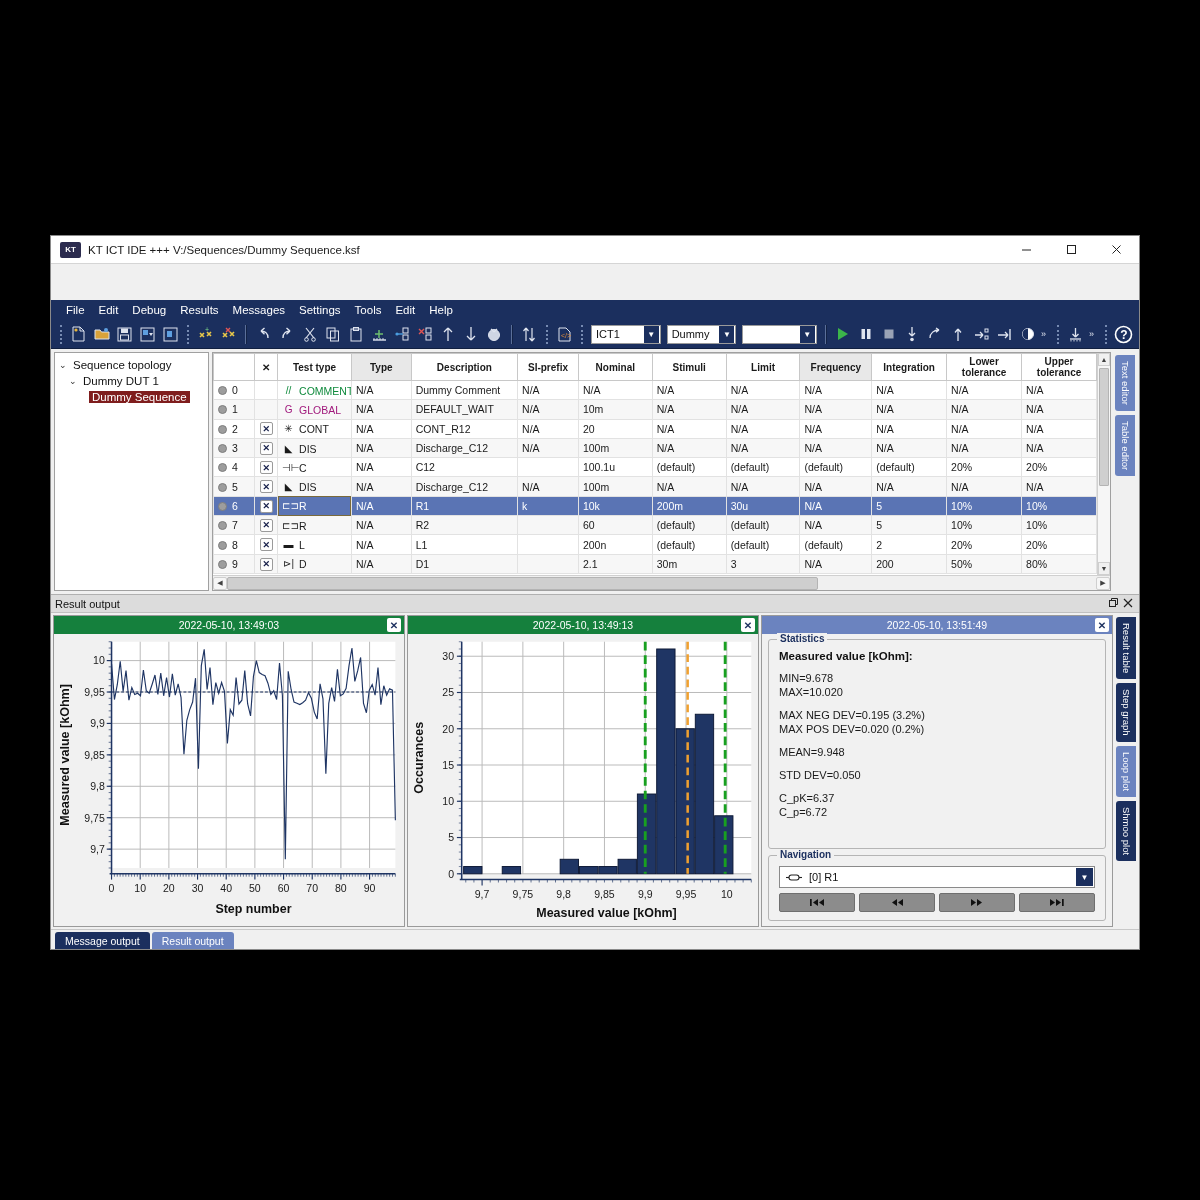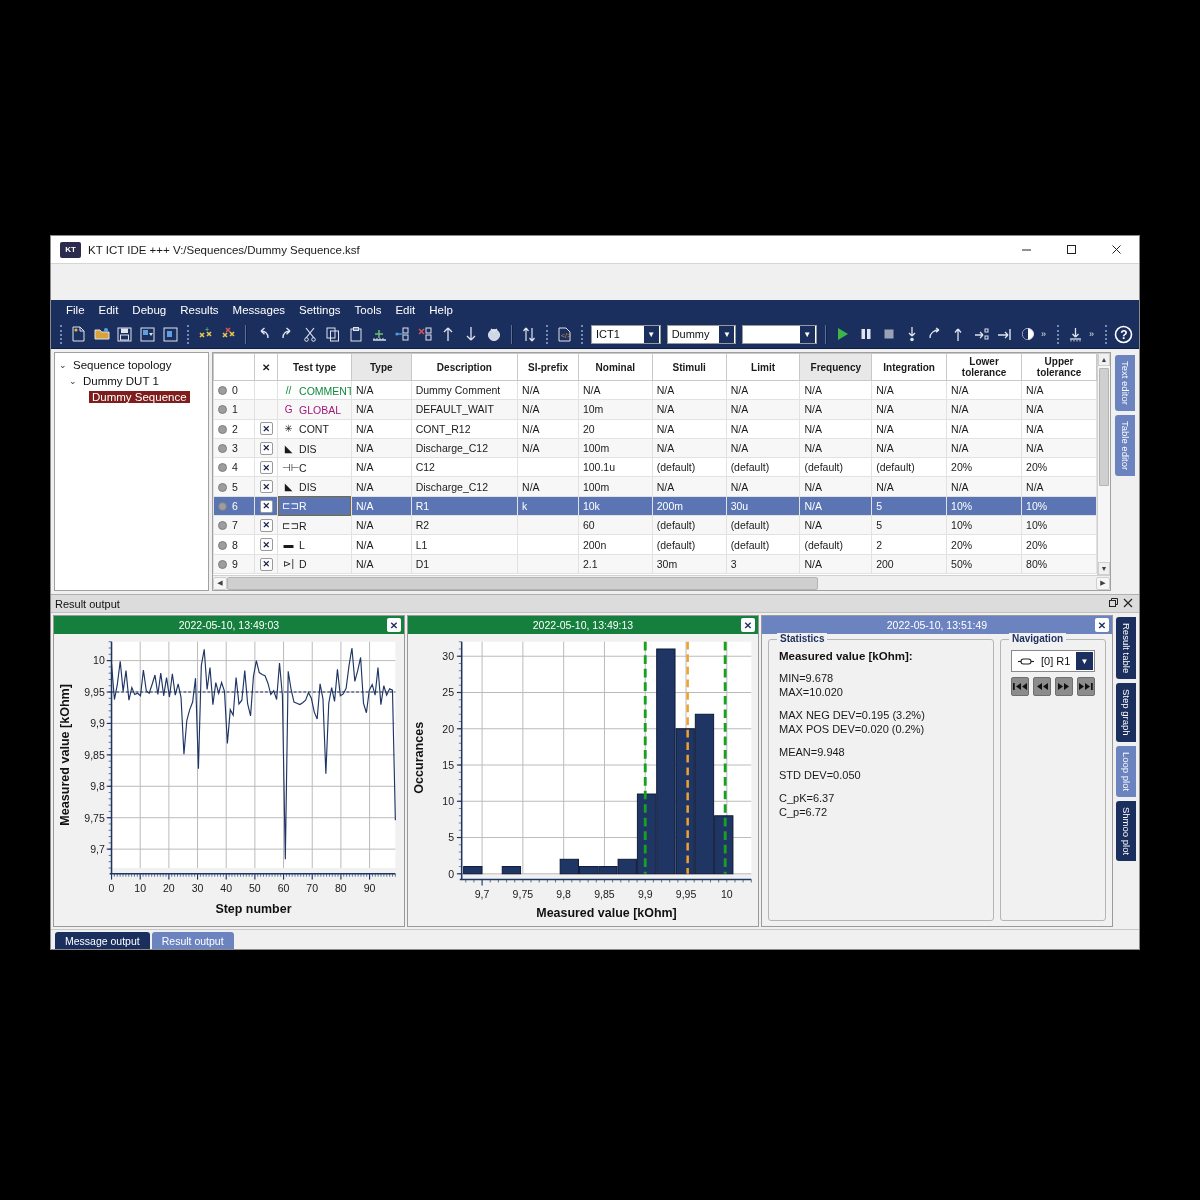--- a/index.html
+++ b/index.html
@@ -185,21 +185,21 @@
   .pane-hdr.inactive { background: #6b83bf; justify-content: center; }
   .pane-hdr .x {
     position: absolute; right: 3px; top: 2px;
     width: 14px; height: 14px; border-radius: 2px;
     background: #ffffff; color: #1b2f5e;
     display: flex; align-items: center; justify-content: center;
     font-size: 10px; font-weight: bold;
   }
   .pane-body { flex: 1 1 auto; background: #f1f1f1; position: relative; min-height: 0;}
   
-  .stats-pane { padding: 5px 6px; display:flex; flex-direction:row; gap:6px; height:100%;}
+  .stats-pane { padding: 5px 6px; display:flex; flex-direction:column; gap:6px; height:100%;}
   .grp {
     border: 1px solid #b5b5b5; border-radius: 3px; position: relative;
     padding: 10px 10px 8px 10px; background:#f1f1f1;
   }
   .grp > .lg {
     position: absolute; top: -7px; left: 8px; background: #f1f1f1;
     padding: 0 3px; font-size: 10px; font-weight: bold; color: #1b2f5e;
   }
   .stat-title { font-size: 11.5px; font-weight: bold; color:#111; margin-bottom: 9px;}
   .stat-line { font-size: 11px; color: #1a1a1a; line-height: 14px; }

